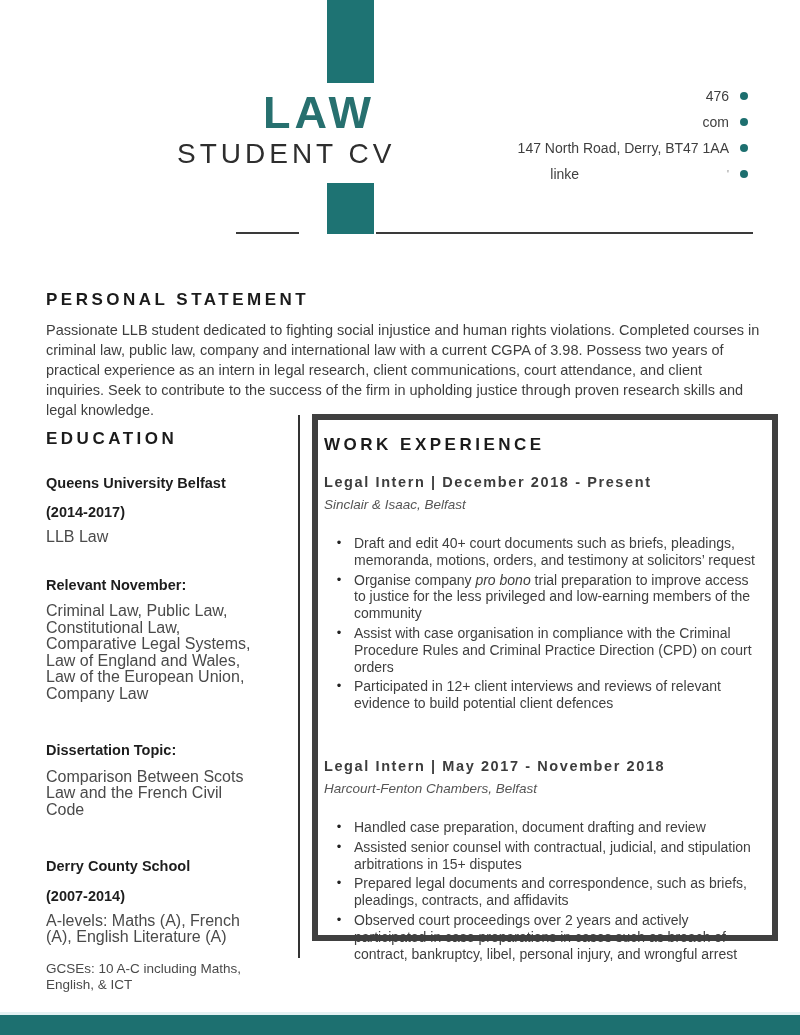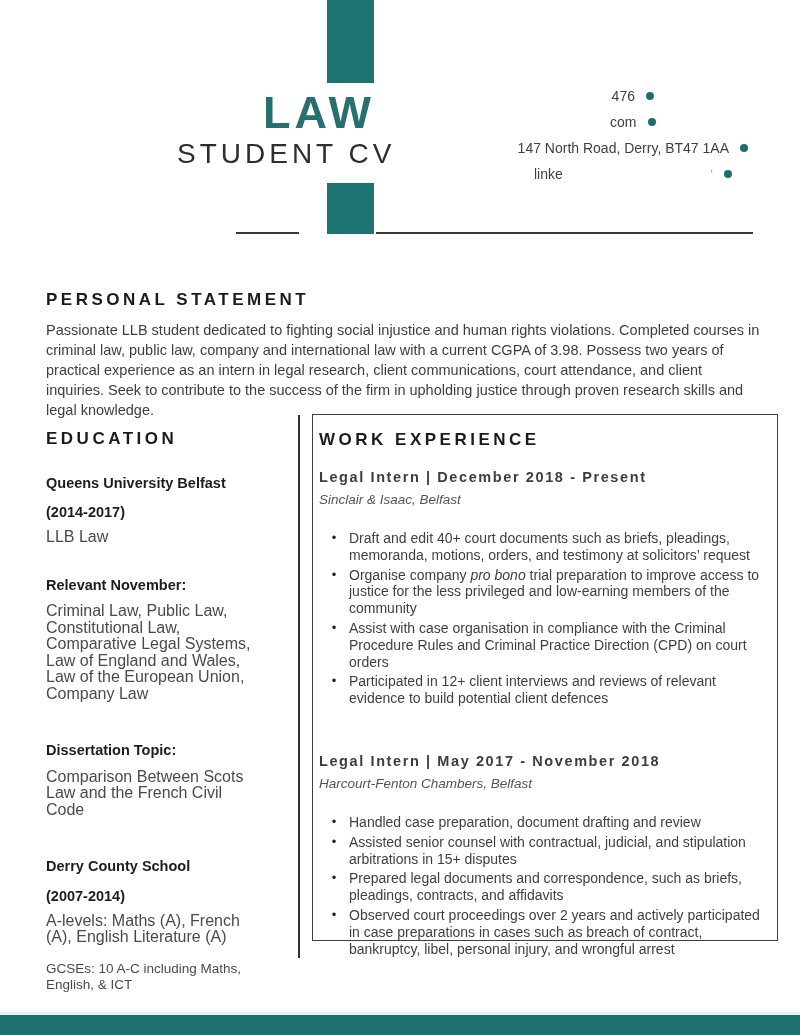--- a/index.html
+++ b/index.html
@@ -29,21 +29,21 @@
     font-size: 28px; font-weight: 300; letter-spacing: 4px;
     color: #2e2e2e; line-height: 1.1;
   }
 
   .hline { position: absolute; top: 232px; height: 2px; background: #3a3a3a; }
   .hline-a { left: 236px; width: 63px; }
   .hline-b { left: 376px; width: 377px; }
 
   .contact { position: absolute; top: 83px; right: 52px; }
   .contact-row {
-    display: flex; align-items: center; justify-content: center;
+    display: flex; align-items: center; justify-content: flex-end;
     height: 26px; font-size: 14px; color: #3f3f3f;
   }
   .contact-dot {
     width: 8px; height: 8px; border-radius: 50%;
     background: #1d6f6f; margin-left: 11px; flex: 0 0 auto;
   }
   .contact-tick { font-size: 10px; color: #888; margin-left: 148px; }
 
   
   .personal { position: absolute; left: 46px; top: 290px; width: 714px; }
@@ -68,21 +68,21 @@
   .blk-qub   { margin-top: 26px; }
   .blk-mod   { margin-top: 31px; }
   .blk-diss  { margin-top: 40px; }
   .blk-derry { margin-top: 40px; }
   .edu-body2 { font-size: 13.5px; line-height: 16.5px; color: #4a4a4a; margin-top: 15px; }
 
   
   .work-box {
     position: absolute; left: 312px; top: 414px;
     width: 466px; height: 527px;
-    border: 1px solid #404040;
+    border: 6px solid #404040;
     background: #ffffff;
     padding: 15px 14px 0 6px;
   }
   .job { margin-top: 19px; }
   .job2 { margin-top: 46px; }
   .job-title {
     font-size: 14.5px; font-weight: bold; letter-spacing: 1.6px;
     color: #3d3d3d;
   }
   .job-company {

